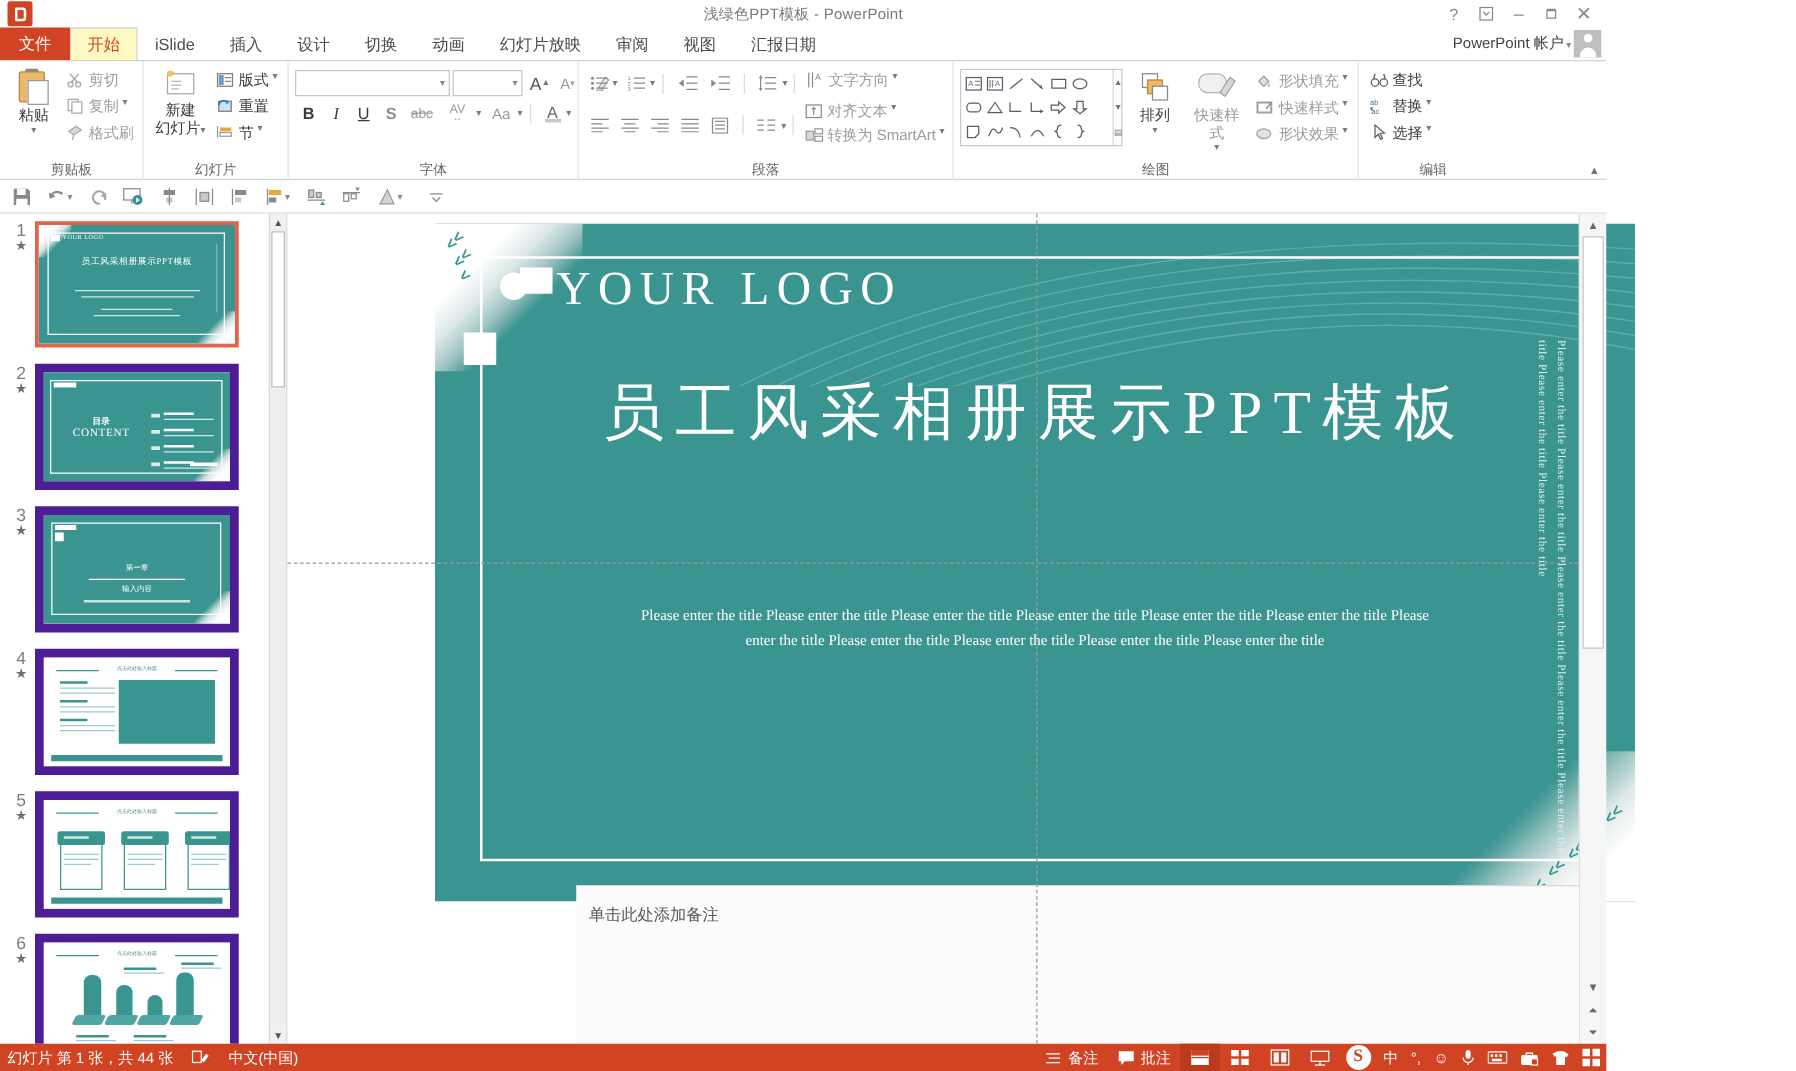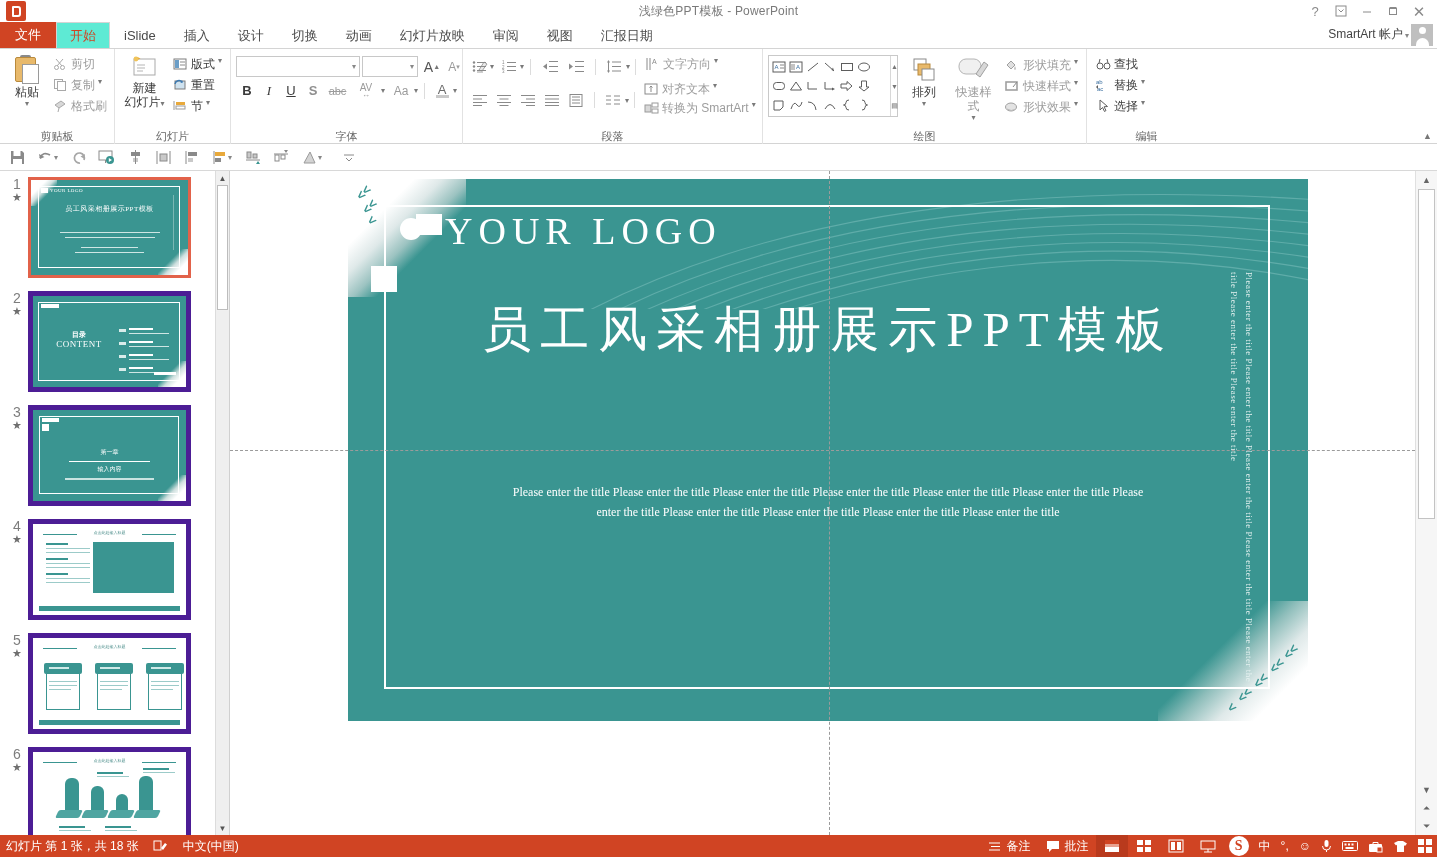--- a/index.html
+++ b/index.html
@@ -2,21 +2,21 @@
 <html><head>
 <meta charset="utf-8">
 <style>
   * { box-sizing: border-box; margin: 0; padding: 0; }
   html, body {
     width: 1437px; height: 857px;
     font-family: "Liberation Sans", "DejaVu Sans", sans-serif;
     overflow: hidden; background: #fff;
     -webkit-font-smoothing: antialiased;
   }
-  #app { width: 1437px; height: 857px; position: relative; display: flex; flex-direction: column; }
+  #app { width: 1285px; height: 857px; position: relative; display: flex; flex-direction: column; }
 
   
   .titlebar { height: 22px; background: #fff; position: relative; flex: none; }
   .pp-logo {
     position: absolute; left: 6px; top: 1px; width: 20px; height: 20px;
     background: #d04423; border-radius: 2px; color: #fff; font-size: 11px;
     display: flex; align-items: center; justify-content: center; font-weight: bold;
   }
   .pp-logo i { font-style: normal; display:block; width:9px; height:11px; border:2px solid #fff; border-radius:1px 3px 3px 1px;}
   .title-text {
@@ -34,21 +34,21 @@
   
   .tabstrip { height: 26px; background: #fff; display: flex; align-items: flex-end; position: relative; flex:none;}
   .tab-file {
     background: #d04423; color: #fff; font-size: 13px;
     padding: 0 15px; display: flex; align-items: center; height: 26px;
   }
   .tab {
     font-size: 13px; color: #4a4a4a; padding: 0 13px; display: flex; align-items: center;
     height: 26px; border: 1px solid transparent; border-bottom: none;
   }
-  .tab.active { color: #d04423; background: #5eead4; border-color: #d4d4d4; }
+  .tab.active { color: #d04423; background: #fef9c3; border-color: #d4d4d4; }
   .acct {
     position: absolute; right: 28px; top: 4px; font-size: 12px; color: #444;
   }
   .acct .caret { font-size: 8px; color: #888; margin-left: 2px;}
   .acct-avatar {
     position: absolute; right: 4px; top: 2px; width: 22px; height: 22px;
     background: #bfbfbf; display:flex;align-items:flex-end;justify-content:center;
   }
   .acct-avatar .head{width:7px;height:7px;border-radius:50%;background:#fff;position:absolute;top:3px;}
   .acct-avatar .body{width:13px;height:8px;border-radius:7px 7px 0 0;background:#fff;}
@@ -117,21 +117,21 @@
   
   .thumbs {
     width: 230px; background: #fff; border-right: 1px solid #d0d0d0; position: relative; overflow: hidden;
   }
   .thumb-list { position: absolute; left: 0; top: 0; right: 14px; bottom: 0; padding: 6px 0 0 0; }
   .thumb-row { display: flex; align-items: flex-start; margin-bottom: 13px; padding-left: 6px; }
   .thumb-meta { width: 22px; text-align: center; color: #7d7d7d; }
   .thumb-num { font-size: 14px; line-height: 14px; }
   .thumb-star { font-size: 11px; line-height: 12px; color:#6f6f6f; }
   .thumb-frame {
-    width: 163px; height: 101px; border: 5px solid #4c1d95; position: relative; overflow: hidden; background: #fff;
+    width: 163px; height: 101px; border: 7px solid #4c1d95; position: relative; overflow: hidden; background: #fff;
   }
   .thumb-row.sel .thumb-frame { border: 3px solid #e2624a; }
   .tscroll {
     position: absolute; right: 0; top: 0; width: 14px; bottom: 0; background: #f0f0f0; border-left: 1px solid #dcdcdc;
   }
   .tscroll .arrow { height: 14px; display: flex; align-items: center; justify-content: center; font-size: 8px; color: #555; background:#f0f0f0;}
   .tscroll .thumbbar { position: absolute; top: 14px; left: 1px; right: 1px; height: 125px; background: #fff; border: 1px solid #bdbdbd; }
   .tscroll .track { position:absolute; top: 140px; left:0; right:0; bottom:14px; background:#efefef;}
   .tscroll .arrow.bot { position: absolute; bottom: 0; left: 0; right: 0; }
 
@@ -264,21 +264,21 @@
     <div class="tab">iSlide</div>
     <div class="tab">插入</div>
     <div class="tab">设计</div>
     <div class="tab">切换</div>
     <div class="tab">动画</div>
     <div class="tab">幻灯片放映</div>
     <div class="tab">审阅</div>
     <div class="tab">视图</div>
     <div class="tab">汇报日期</div>
     <div class="acct">
-      <span>SmartArt 帐户</span><span class="caret">▾</span>
+      <span>PowerPoint 帐户</span><span class="caret">▾</span>
     </div>
     <div class="acct-avatar">
         <span class="head"></span>
         <span class="body"></span>
       </div>
   </div>
 
   <div class="ribbon">
 
     <div class="rgroup" style="width:114px">
@@ -1101,26 +1101,29 @@
       <div class="vbar">
         <div class="ar">▲</div>
         <div class="thumbbar"></div>
         <div class="btm">
           <div>▼</div>
           <div>⏶</div>
           <div>⏷</div>
         </div>
       </div>
 
+      <div class="notes">
+        <div class="notes-text">单击此处添加备注</div>
+      </div>
     </div>
   </div>
 
   <div class="status">
     <div class="st-left">
-      <span>幻灯片 第 1 张，共 18 张</span>
+      <span>幻灯片 第 1 张，共 44 张</span>
       <span class="ico">
         <svg width="15" height="14" viewBox="0 0 15 14">
             <rect x="1" y="2" width="7" height="9" fill="none" stroke="#fff"></rect>
             <path d="M8 9 L12 4 L14 5.5 L10 11z" fill="#fff"></path>
           </svg>
       </span>
       <span>中文(中国)</span>
     </div>
     <div class="st-right">
       <div class="st-item">

